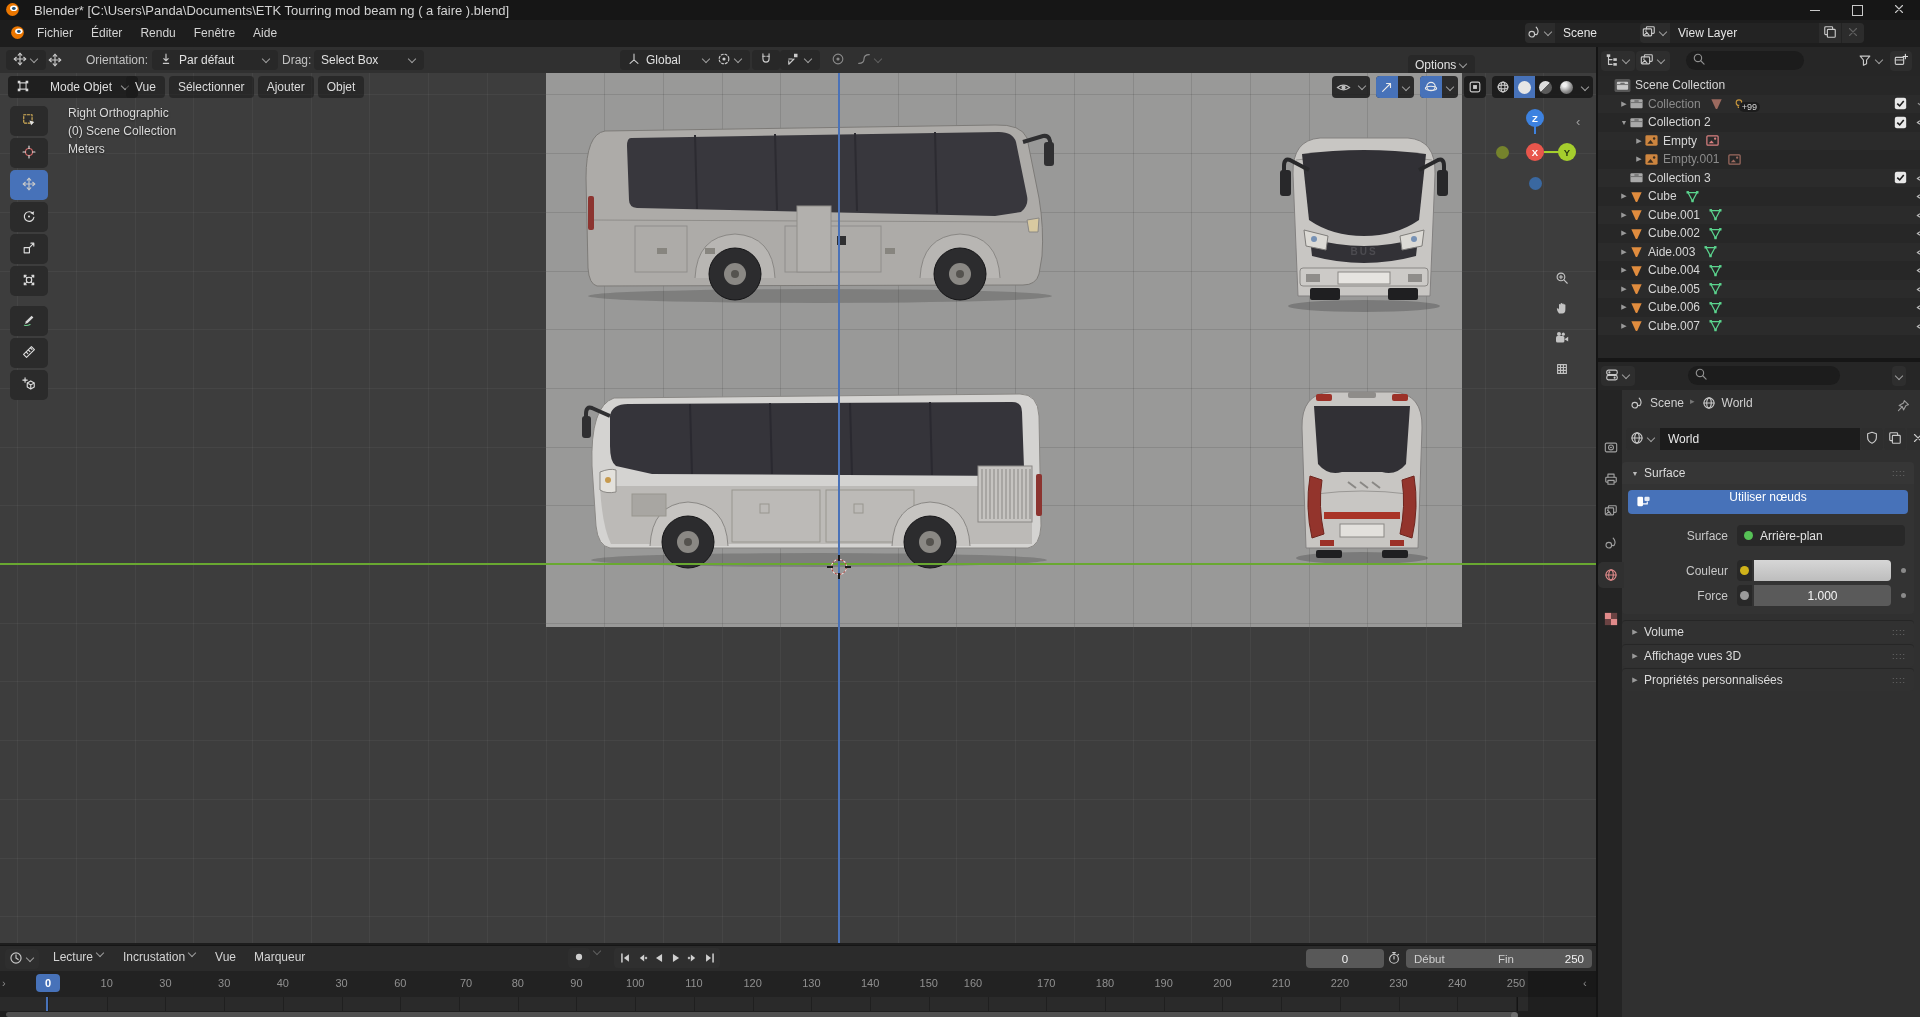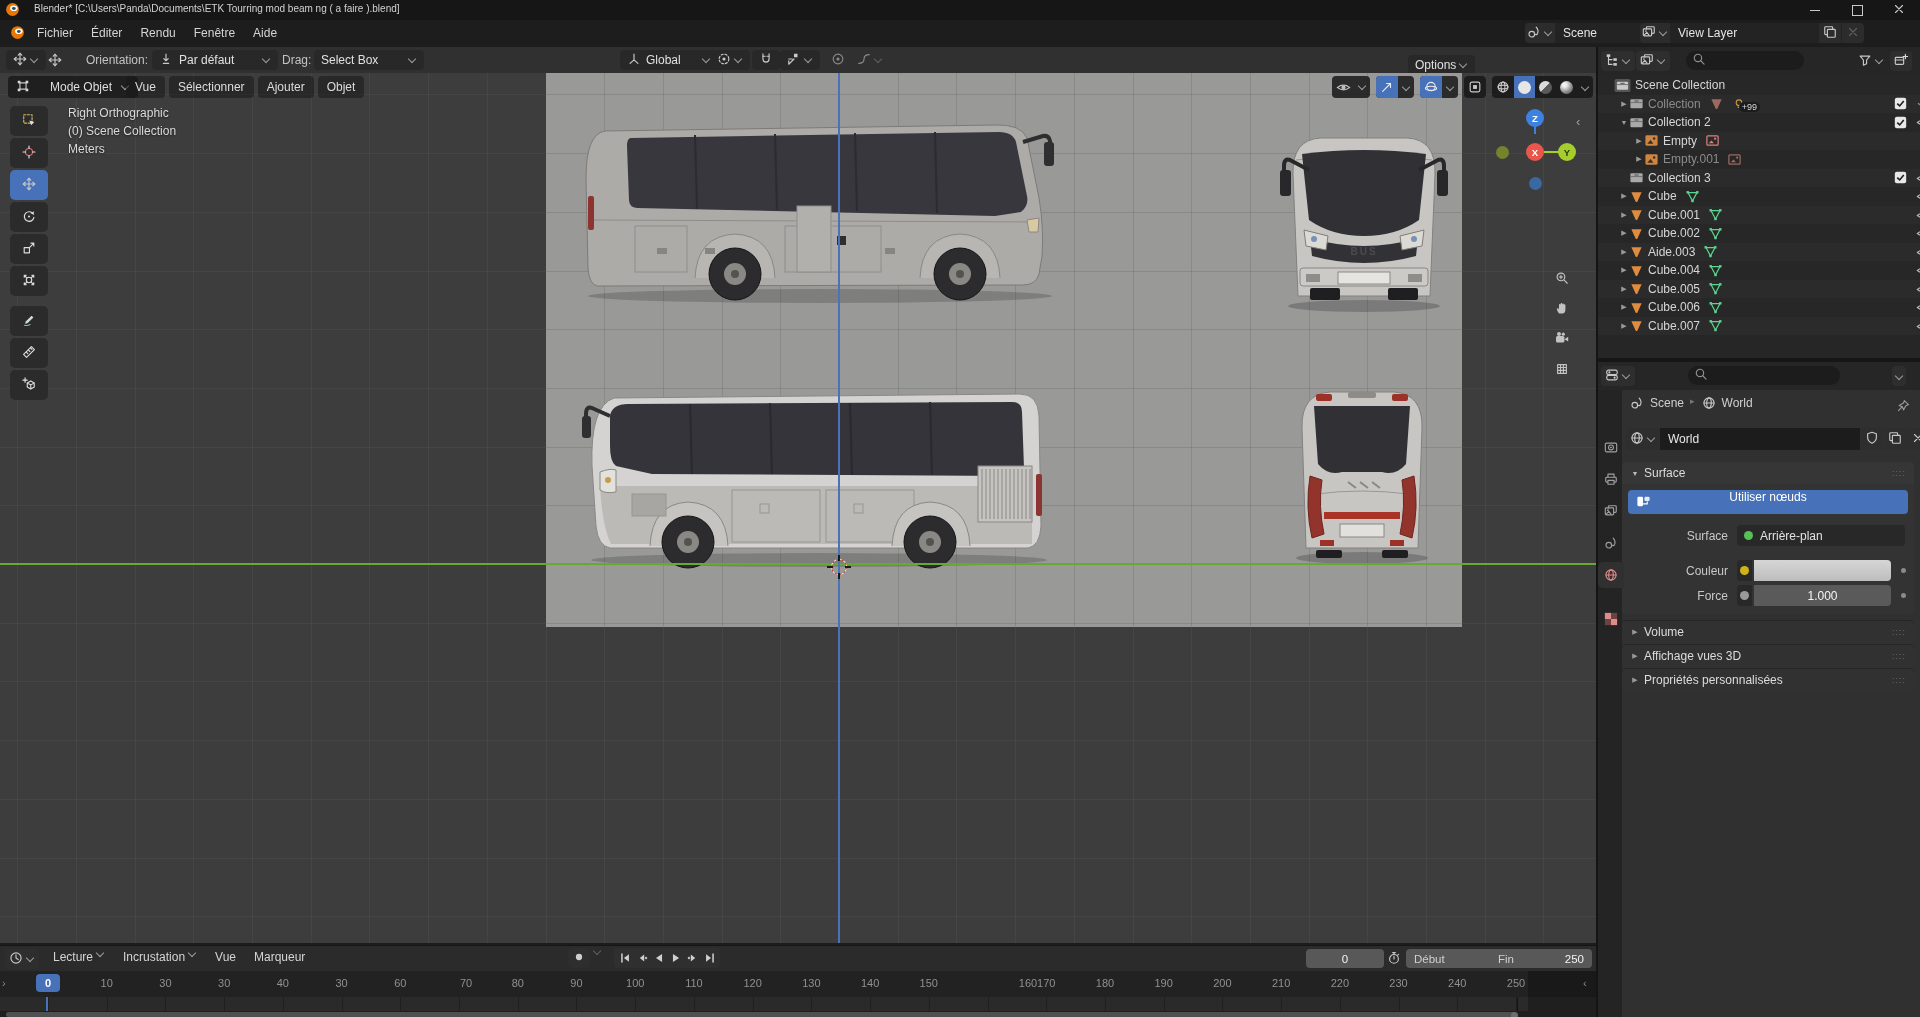--- a/index.html
+++ b/index.html
@@ -4,21 +4,21 @@
 <style>
   html,body{margin:0;padding:0}
   body{width:1920px;height:1017px;overflow:hidden;background:#1d1d1d;
        font-family:"Liberation Sans",sans-serif;font-size:12px;color:#d4d4d4;position:relative}
   .ab{position:absolute}
   .row{display:flex;align-items:flex-start}
   .chev{display:inline-block;width:5px;height:5px;border-right:1.4px solid #9d9d9d;border-bottom:1.4px solid #9d9d9d;transform:rotate(45deg);margin:0 2px 2px 4px}
   .chev.dim{border-color:#5f5f5f}
   
   #titlebar{left:0;top:0;width:1920px;height:20px;background:#161616;display:flex;align-items:center}
-  #title-text{margin-left:8px;color:#d2d2d2;font-size:10px}
+  #title-text{margin-left:8px;color:#d2d2d2;font-size:13px}
   .wbtn{width:42px;height:20px;display:flex;align-items:center;justify-content:center;color:#c9c9c9}
   
   #topbar{left:0;top:20px;width:1920px;height:27px;background:#1d1d1d;border-bottom:1px solid #141414}
   .menu-item{padding:4px 9px;color:#d4d4d4;font-size:12px;cursor:default}
   .ws-tab{padding:4px 11px;margin-right:1px;color:#979797;background:#242424;border-radius:5px 5px 0 0;font-size:12px;white-space:nowrap}
   .ws-tab.active{background:#3a3a3a;color:#ededed}
   .id-selector{height:20px;background:#232323;border-radius:4px;display:flex;align-items:center;overflow:hidden}
   .id-ico{width:30px;height:20px;background:#2c2c2c;display:flex;align-items:center;justify-content:center}
   .id-name{padding:0 8px;color:#e4e4e4;flex:1}
   .id-side{width:22px;height:20px;background:#2c2c2c;display:flex;align-items:center;justify-content:center;margin-left:1px}
@@ -1146,21 +1146,21 @@
       <span class="tl-num" style="left: 400.32px;">60</span>
       <span class="tl-num" style="left: 466px;">70</span>
       <span class="tl-num" style="left: 517.76px;">80</span>
       <span class="tl-num" style="left: 576.48px;">90</span>
       <span class="tl-num" style="left: 635.2px;">100</span>
       <span class="tl-num" style="left: 693.92px;">110</span>
       <span class="tl-num" style="left: 752.64px;">120</span>
       <span class="tl-num" style="left: 811.36px;">130</span>
       <span class="tl-num" style="left: 870.08px;">140</span>
       <span class="tl-num" style="left: 928.8px;">150</span>
-      <span class="tl-num" style="left: 1028px;">160</span>
+      <span class="tl-num" style="left: 973px;">160</span>
       <span class="tl-num" style="left: 1046.24px;">170</span>
       <span class="tl-num" style="left: 1104.96px;">180</span>
       <span class="tl-num" style="left: 1163.68px;">190</span>
       <span class="tl-num" style="left: 1222.4px;">200</span>
       <span class="tl-num" style="left: 1281.12px;">210</span>
       <span class="tl-num" style="left: 1339.84px;">220</span>
       <span class="tl-num" style="left: 1398.56px;">230</span>
       <span class="tl-num" style="left: 1457.28px;">240</span>
       <span class="tl-num" style="left: 1516px;">250</span>
     </div>

